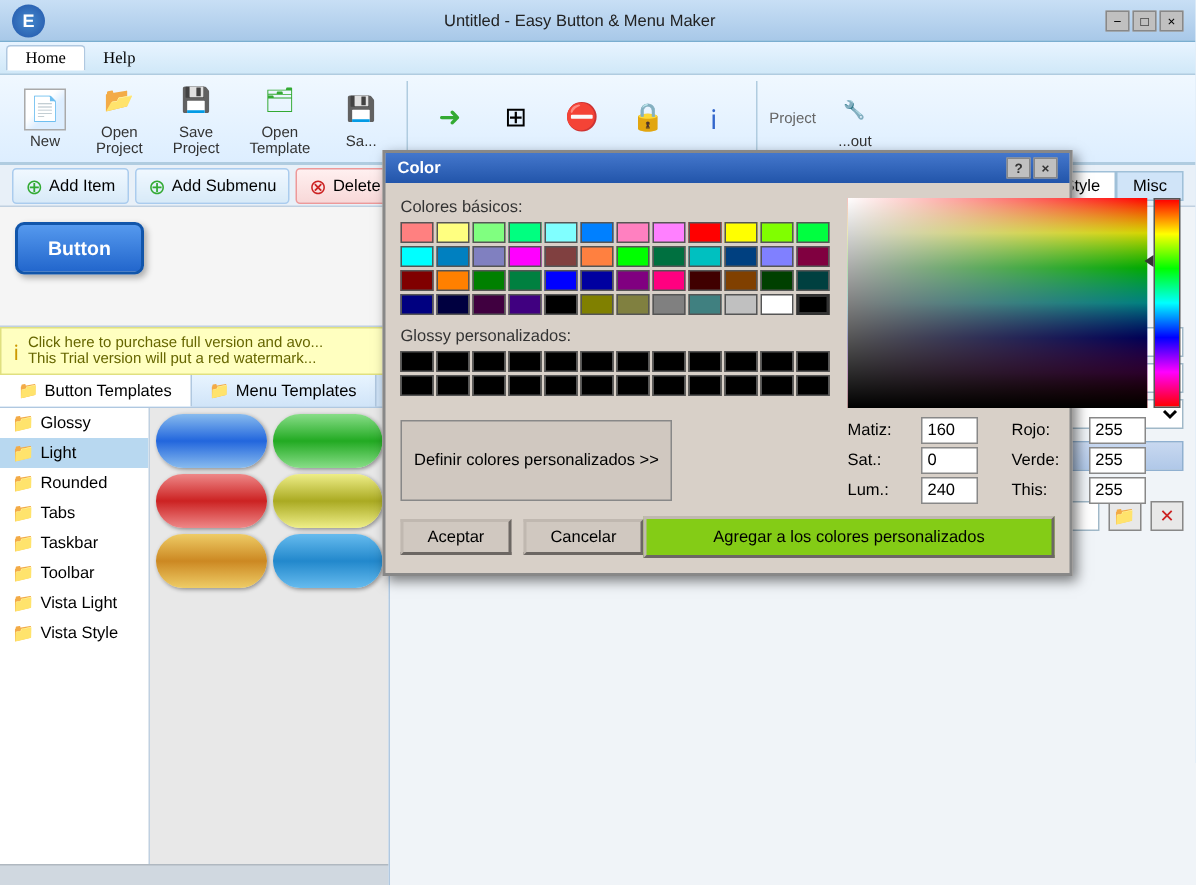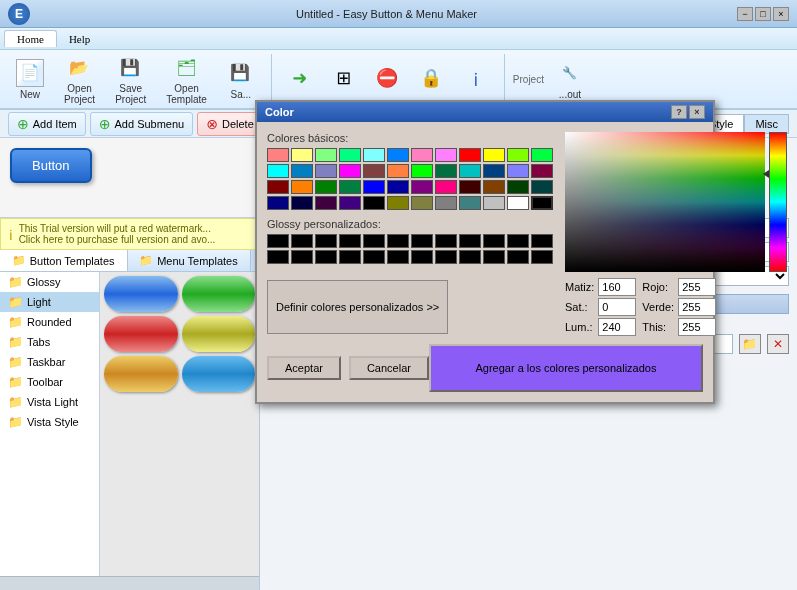--- a/index.html
+++ b/index.html
@@ -148,21 +148,21 @@
       border-bottom: 1px solid #c0d0e0;
       padding: 10px;
     }
     .preview-button {
       background: linear-gradient(to bottom, #5599ee, #2266cc);
       color: white;
       border: 2px solid #1155aa;
       border-radius: 6px;
       padding: 8px 20px;
       font-size: 13px;
-      font-weight: normal;
+      font-weight: bold;
       cursor: pointer;
       box-shadow: 2px 2px 4px rgba(0,0,0,0.3);
     }
 
     
     .notice-bar {
       background: #ffffc0;
       border: 1px solid #e0e080;
       padding: 4px 8px;
       font-size: 10px;
@@ -485,42 +485,42 @@
     }
     .color-preview-box {
       width: 60px;
       height: 40px;
       border: 1px solid #555;
       background: white;
     }
     .color-fields {
       display: grid;
       grid-template-columns: auto 40px auto 40px;
-      gap: 2px 4px;
+      gap: 2px 20px;
       align-items: center;
       font-size: 11px;
     }
     .color-field-input {
       width: 38px;
       height: 18px;
       border: 1px solid #888;
       padding: 1px 3px;
       font-size: 11px;
     }
     .dialog-action-btn {
       background: #d0c8c0;
       border: 2px outset #c0b8b0;
       padding: 4px 16px;
       font-size: 11px;
       cursor: pointer;
     }
     .add-custom-btn {
-      background: #8b5cf6;
+      background: #84cc16;
       border: 2px outset #c0b8b0;
-      padding: 16px 12px;
+      padding: 6px 12px;
       font-size: 11px;
       cursor: pointer;
       flex: 1;
     }
 
     
     ::-webkit-scrollbar { width: 12px; }
     ::-webkit-scrollbar-track { background: #e0e8f0; }
     ::-webkit-scrollbar-thumb { background: #aac0d8; border: 1px solid #8aaac0; }
   </style>
@@ -621,22 +621,22 @@
 
   <div class="left-panel">
 
     <div class="preview-area">
       <button class="preview-button">Button</button>
     </div>
 
     <div class="notice-bar">
       <span class="notice-icon">ℹ</span>
       <div>
+        <div>Click here to purchase full version and avo...</div>
         <div>This Trial version will put a red watermark...</div>
-        <div>Click here to purchase full version and avo...</div>
       </div>
     </div>
 
     <div class="templates-section">
       <div class="templates-header">
         <div class="template-tab active">
           <span style="color:#cc9900;">📁</span>
           <span>Button Templates</span>
         </div>
         <div class="template-tab">

